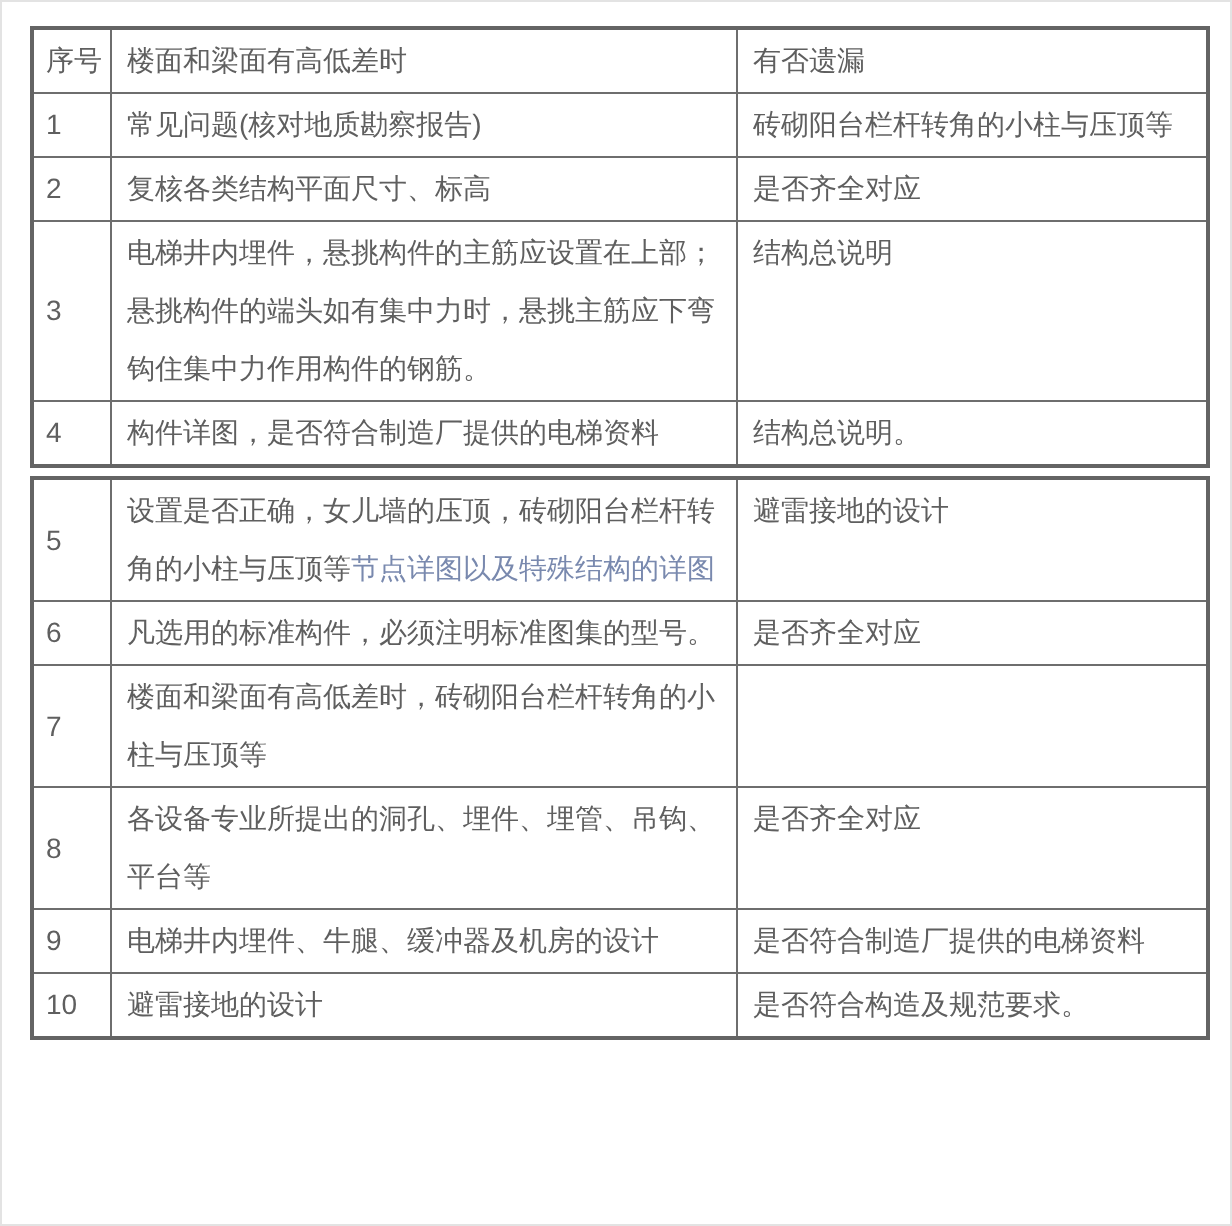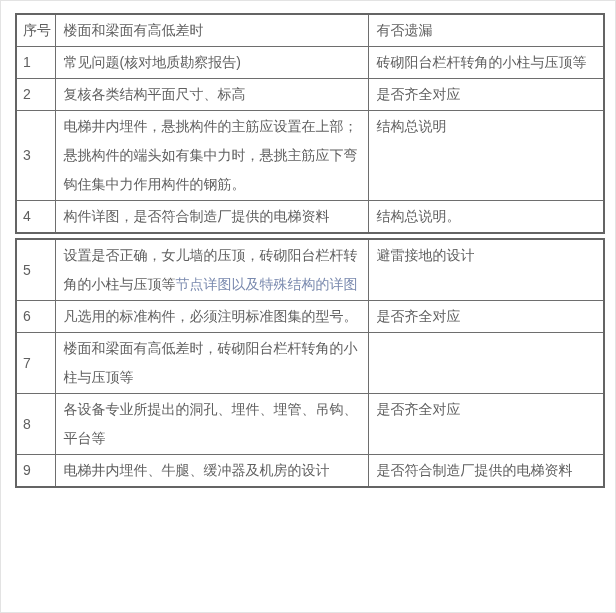--- a/index.html
+++ b/index.html
@@ -114,16 +114,21 @@
       <tr>
         <td class="no">8</td>
         <td>各设备专业所提出的洞孔、埋件、埋管、吊钩、平台等</td>
         <td>是否齐全对应</td>
       </tr>
       <tr>
         <td class="no">9</td>
         <td>电梯井内埋件、牛腿、缓冲器及机房的设计</td>
         <td>是否符合制造厂提供的电梯资料</td>
       </tr>
+      <tr>
+        <td class="no">10</td>
+        <td>避雷接地的设计</td>
+        <td>是否符合构造及规范要求。</td>
+      </tr>
     </tbody>
   </table>
 
 </div>
 
 </body></html>

